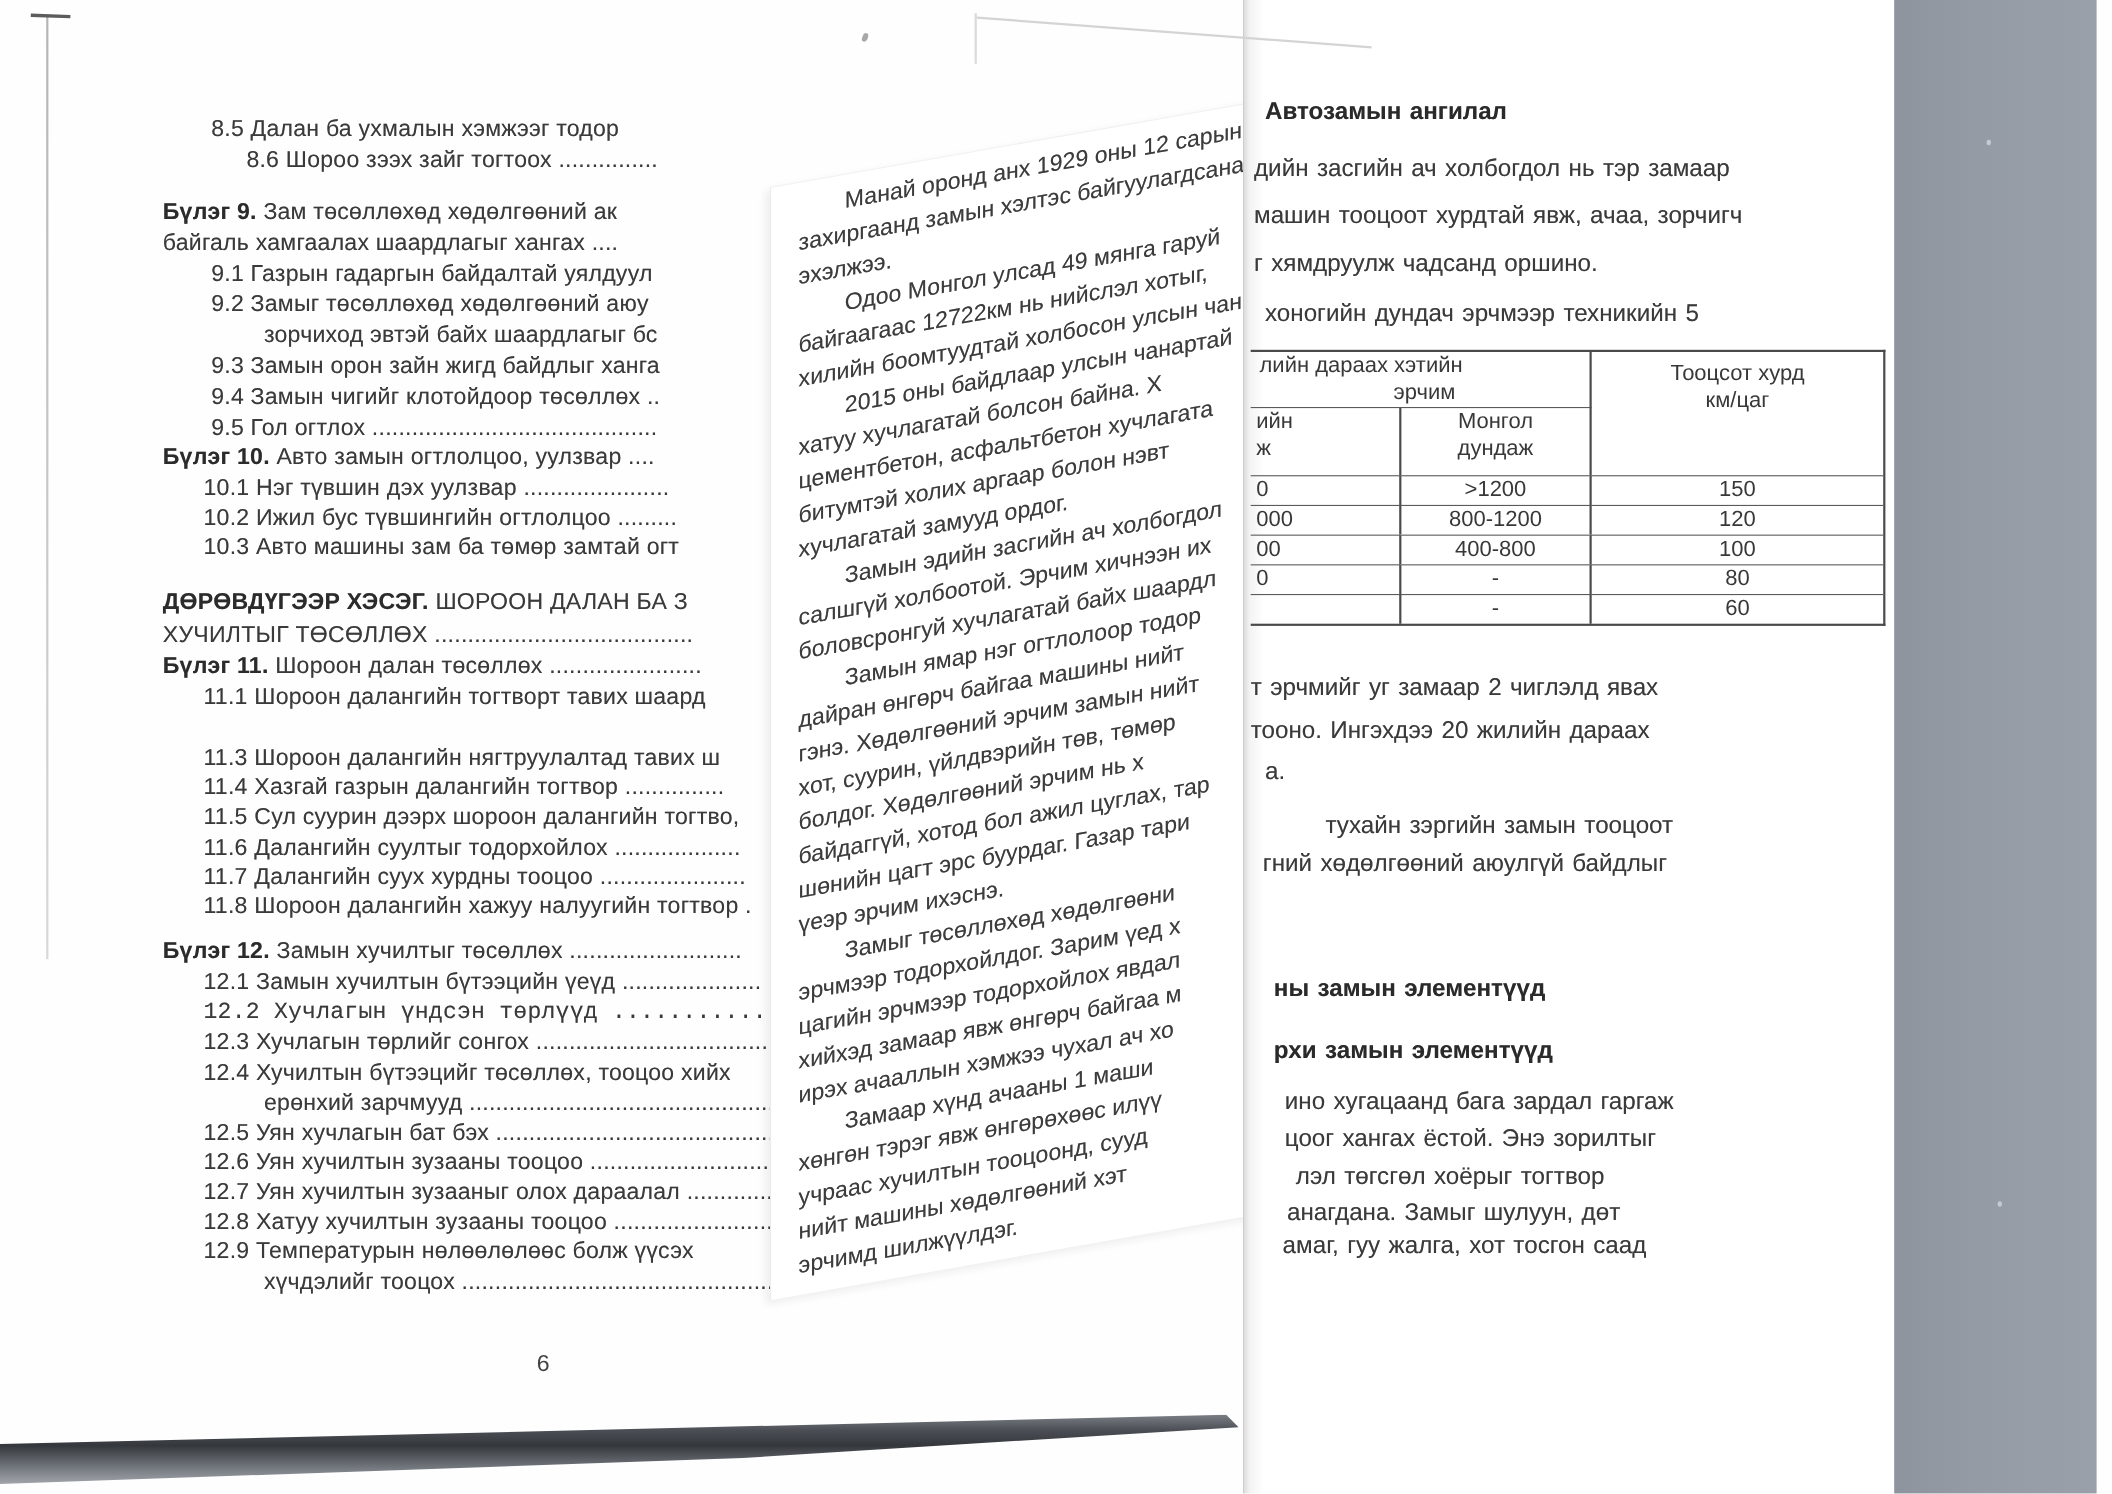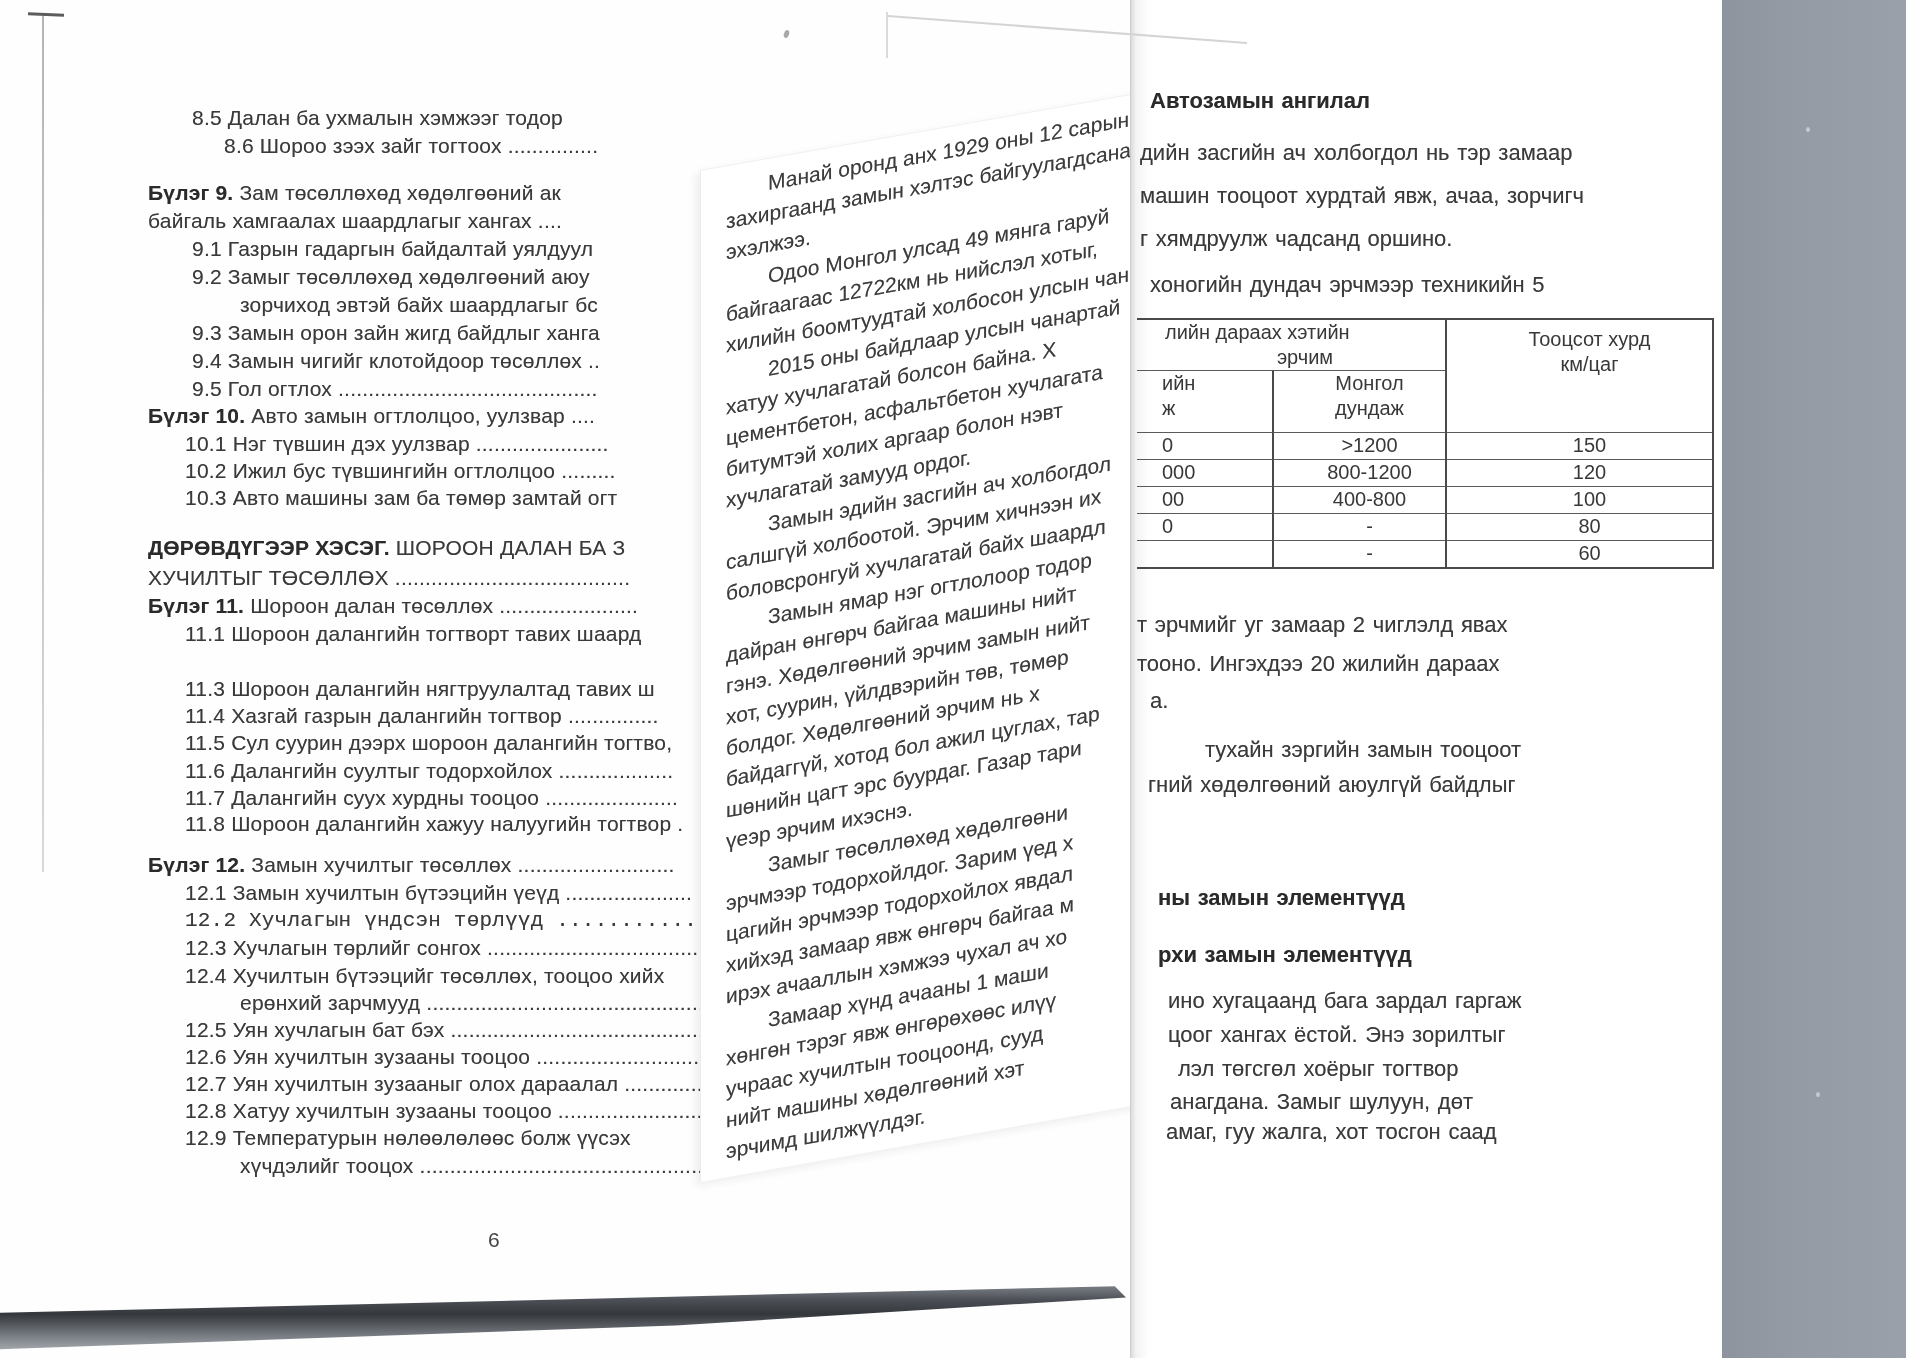--- a/index.html
+++ b/index.html
@@ -28,21 +28,21 @@
   .rp-line{position:absolute;white-space:nowrap;font-size:22px;word-spacing:1.5px;
            color:#3a3a3a;text-shadow:0 0 .4px rgba(70,70,70,.45);}
   .rp-line.bold{font-weight:700;color:#2a2a2a;}
   
   #speed-table{position:absolute;left:1137px;top:318px;width:575px;z-index:5;
                display:grid;grid-template-columns:135px 175px 265px;
                grid-template-rows:50px 62px 27px 27px 27px 27px 27px;
                font-size:20px;color:#383838;border-top:2px solid #4a4a4a;
                border-bottom:2px solid #4a4a4a;border-right:2px solid #4a4a4a;}
   .tc{box-sizing:border-box;overflow:hidden;}
-  .tc .cl{line-height:25px;margin-left:20px;}
+  .tc .cl{line-height:25px;}
   .tc-group{grid-column:1/3;grid-row:1;border-right:2px solid #4a4a4a;padding-left:8px;}
   .tc-group .cl2{text-align:center;}
   .tc-c3h{grid-column:3;grid-row:1/3;text-align:center;padding-top:7px;}
   .tc-c1s{grid-column:1;grid-row:2;border-top:1px solid #5a5a5a;padding-left:5px;line-height:28px;}
   .tc-c2s{grid-column:2;grid-row:2;border-top:1px solid #5a5a5a;border-left:2px solid #4a4a4a;
           border-right:2px solid #4a4a4a;text-align:center;line-height:28px;}
   .tc-d{border-top:1px solid #5a5a5a;line-height:26px;}
   .tc-d.c1{padding-left:5px;}
   .tc-d.c2{border-left:2px solid #4a4a4a;border-right:2px solid #4a4a4a;text-align:center;}
   .tc-d.c3{text-align:center;}

